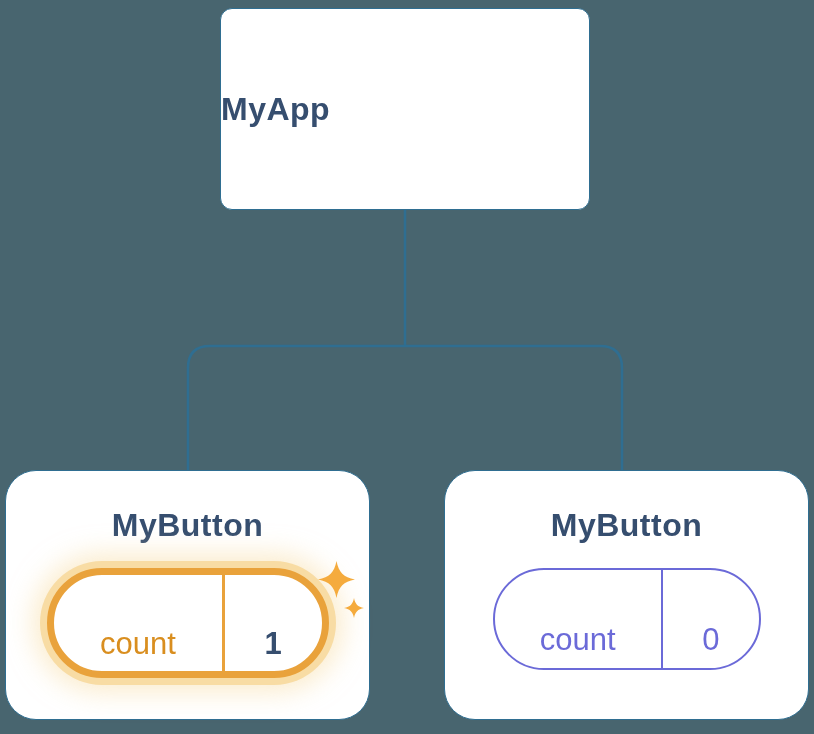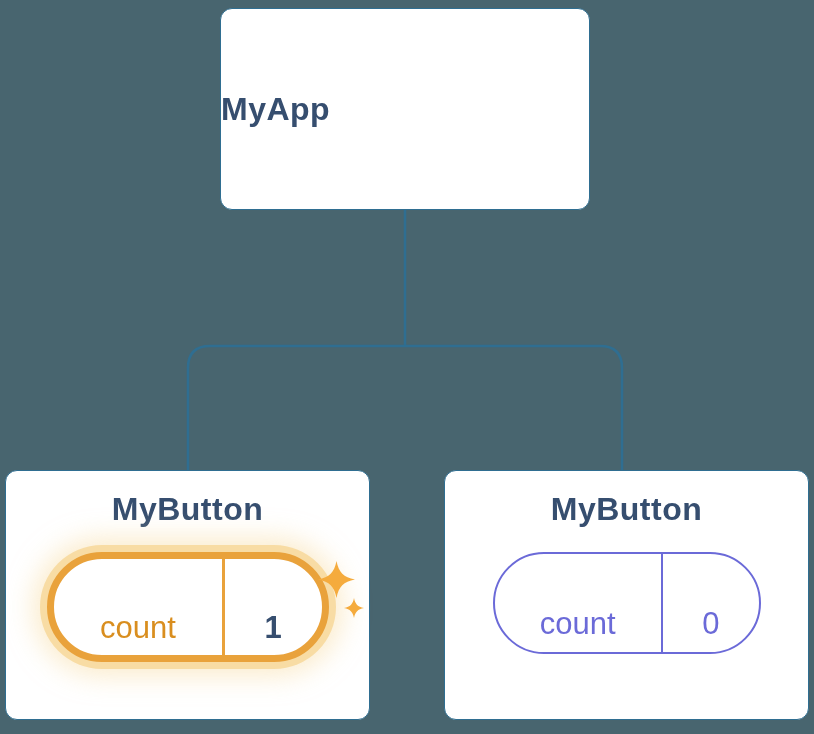--- a/index.html
+++ b/index.html
@@ -49,22 +49,23 @@
     display:flex;
     align-items:center;
     justify-content:flex-start;
   }
   .node-child{
     top:470px;
     width:365px; height:250px;
     display:flex;
     flex-direction:column;
     align-items:center;
-    padding-top:20px;
+    padding-top:36px;
     gap:24px;
+    border-radius:31px;
   }
   .node-child-left{ left:5px; }
   .node-child-right{ left:444px; }
   .node-label{
     font-size:32px;
     font-weight:700;
     color:var(--heading);
     letter-spacing:0.5px;
   }
   .pill{

